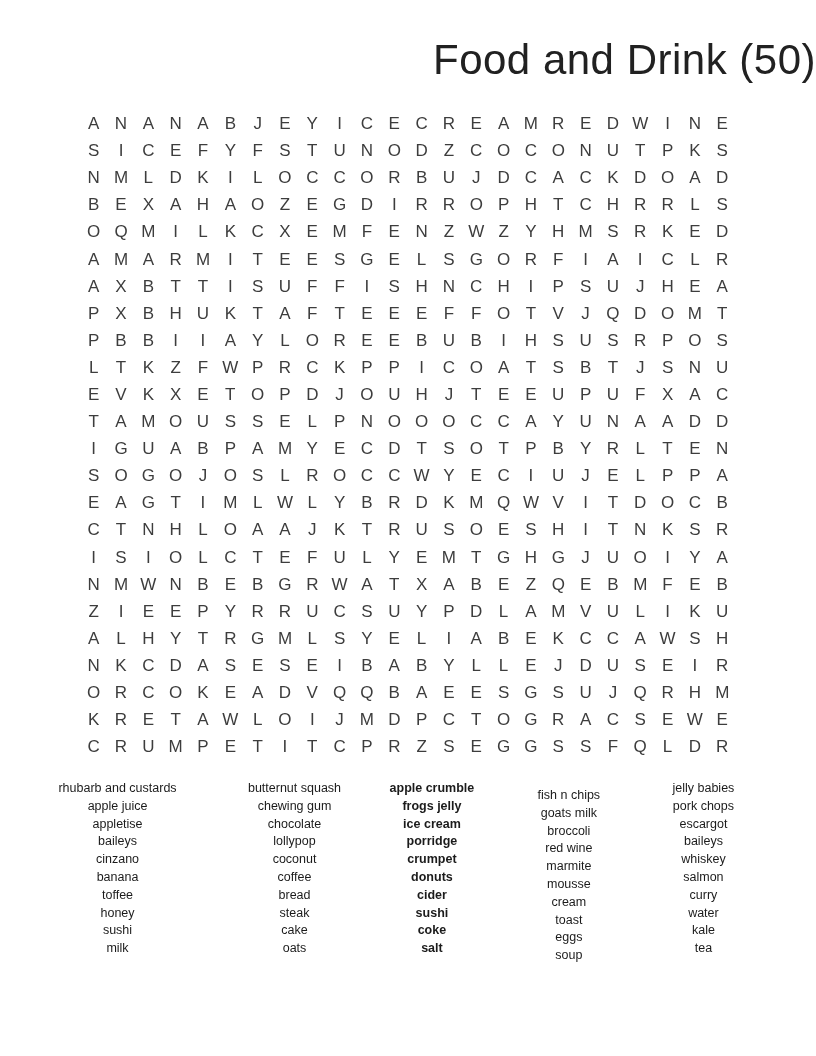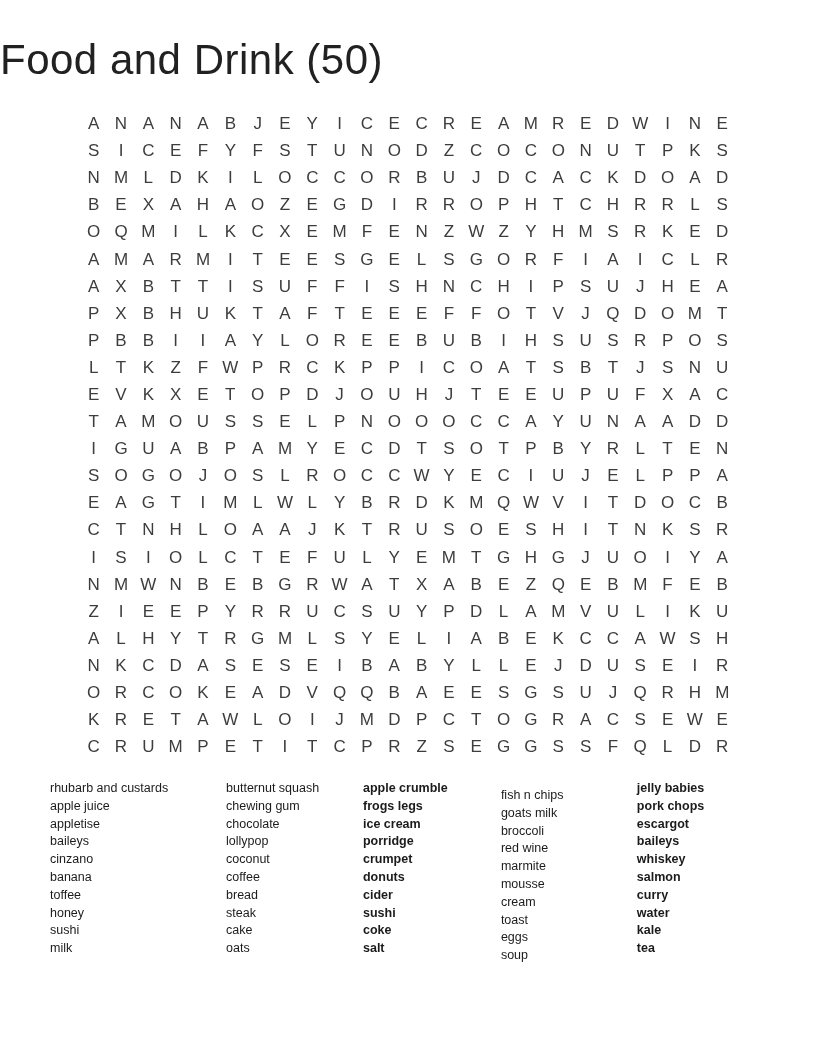--- a/index.html
+++ b/index.html
@@ -14,21 +14,21 @@
     position: relative;
     width: 816px;
     height: 1056px;
     background: #ffffff;
   }
   .title {
     position: absolute;
     top: 36px;
     left: 0;
     width: 816px;
-    text-align: left;
+    text-align: right;
     font-size: 42px;
     font-weight: 400;
     color: #212121;
     letter-spacing: 0.5px;
   }
   .grid {
     position: absolute;
     top: 110px;
     left: 80px;
     width: 656px;
@@ -56,26 +56,27 @@
     width: 720px;
     display: flex;
   }
   .word-col {
     list-style: none;
   }
   .word-col:nth-child(1) { width: 142px; }
   .word-col:nth-child(2) { width: 144px; margin-left: 41px; }
   .word-col:nth-child(3) { width: 145px; font-weight: bold; }
   .word-col:nth-child(4) { width: 143px; margin-top: 7px; }
-  .word-col:nth-child(5) { width: 140px; font-weight: bold; }
+  .word-col:nth-child(5) { width: 140px; }
   .word-item {
     font-size: 12.5px;
     line-height: 17.8px;
     color: #1b1b1b;
     white-space: nowrap;
+    text-align: center;
   }
 </style>
 </head>
 <body>
 
 <div class="page">
   <h1 class="title">Food and Drink (50)</h1>
   <div class="grid">
       <div class="grid-row">
         <span class="grid-cell">A</span>
@@ -722,21 +723,21 @@
         <li class="word-item">lollypop</li>
         <li class="word-item">coconut</li>
         <li class="word-item">coffee</li>
         <li class="word-item">bread</li>
         <li class="word-item">steak</li>
         <li class="word-item">cake</li>
         <li class="word-item">oats</li>
       </ul>
       <ul class="word-col">
         <li class="word-item">apple crumble</li>
-        <li class="word-item">frogs legs</li>
+        <li class="word-item">frogs jelly</li>
         <li class="word-item">ice cream</li>
         <li class="word-item">porridge</li>
         <li class="word-item">crumpet</li>
         <li class="word-item">donuts</li>
         <li class="word-item">cider</li>
         <li class="word-item">sushi</li>
         <li class="word-item">coke</li>
         <li class="word-item">salt</li>
       </ul>
       <ul class="word-col">

